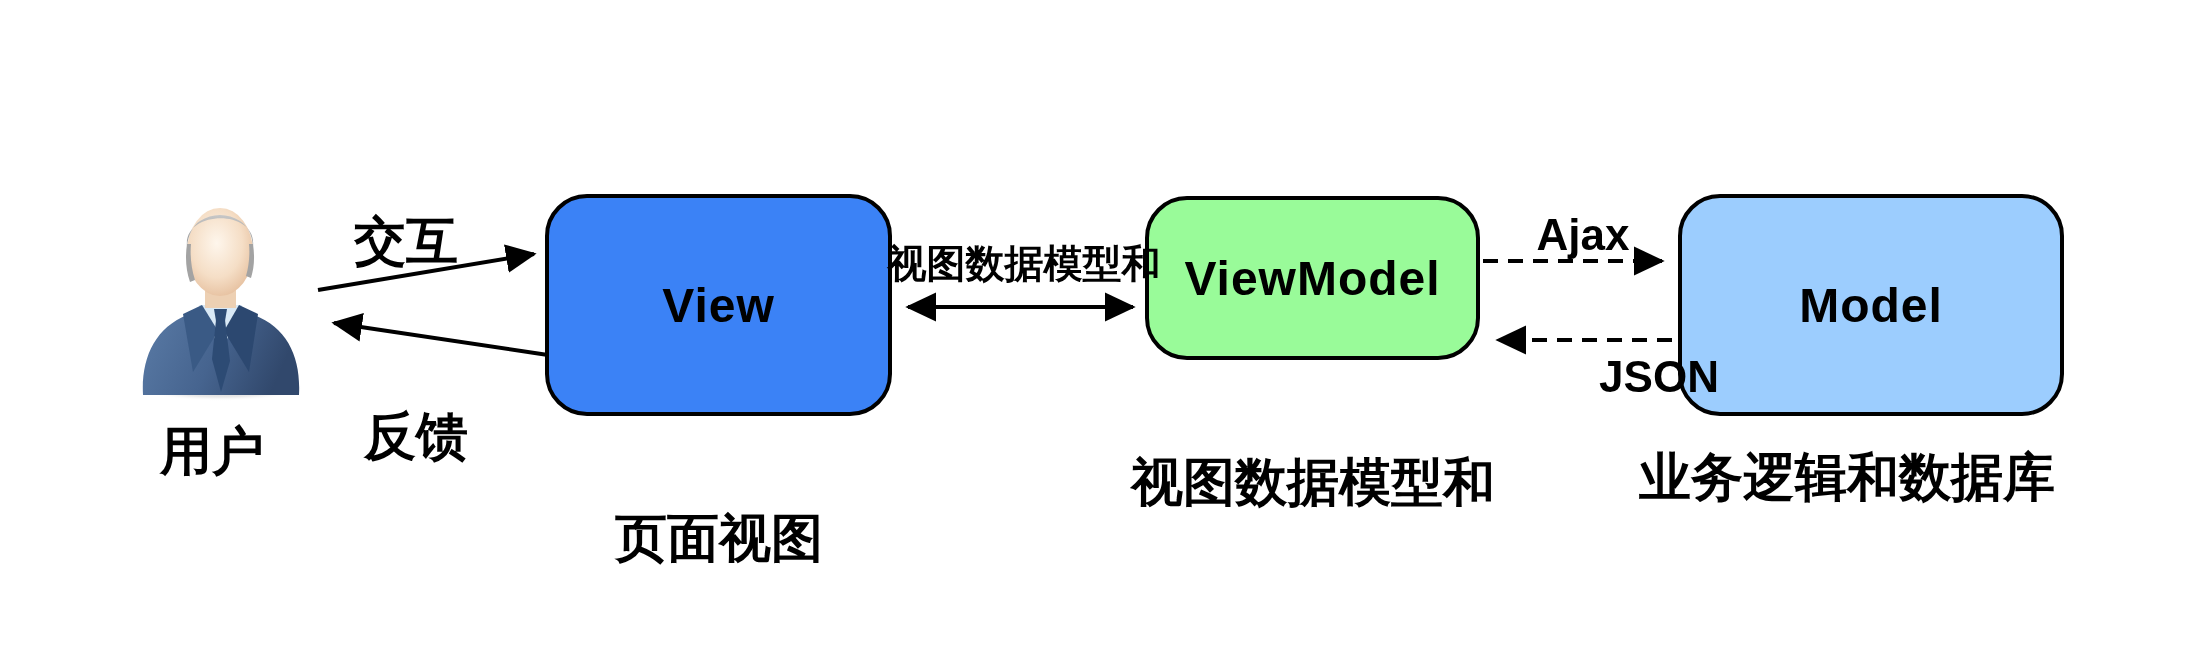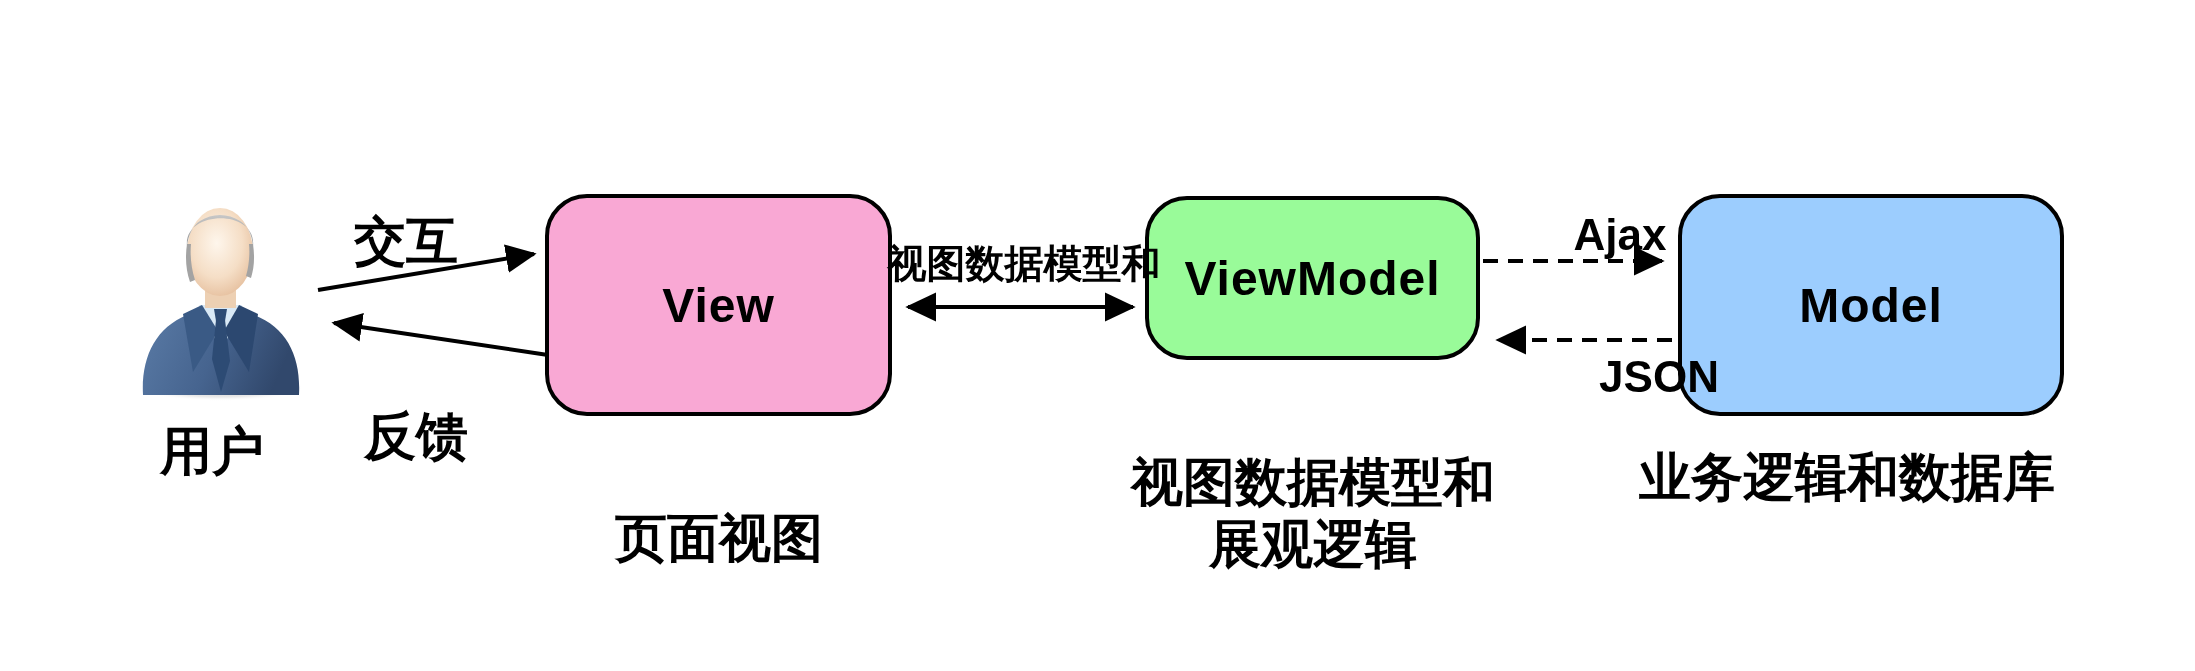--- a/index.html
+++ b/index.html
@@ -22,40 +22,40 @@
     box-sizing: border-box;
     border: 4px solid #000;
     border-radius: 42px;
     display: flex;
     align-items: center;
     justify-content: center;
     font-weight: bold;
     font-size: 48px;
     letter-spacing: 1px;
   }
-  .box-view      { left: 545px;  top: 194px; width: 347px; height: 222px; background: #f9a8d4; }
+  .box-view      { left: 545px;  top: 194px; width: 347px; height: 222px; background: #3b82f6; }
   .box-viewmodel { left: 1145px; top: 196px; width: 335px; height: 164px; background: #99FB99; }
   .box-model     { left: 1678px; top: 194px; width: 386px; height: 222px; background: #9CCDFE; }
 
   .lbl {
     position: absolute;
     transform: translateX(-50%);
     font-weight: bold;
     white-space: nowrap;
     text-align: center;
     line-height: 1.2;
   }
   .zh { font-size: 52px; }
   .latin { font-size: 44px; }
 
   .lbl-user       { left: 212px;  top: 420px; }
   .lbl-interact   { left: 406px;  top: 210px; }
   .lbl-feedback   { left: 416px;  top: 357px; margin-top: 48px; }
   .lbl-binding    { left: 1024px; top: 241px; font-size: 39px; }
-  .lbl-ajax       { left: 1583px; top: 209px; margin-left: 37px; }
+  .lbl-ajax       { left: 1583px; top: 209px; }
   .lbl-json       { left: 1659px; top: 351px; text-align: center; }
   .cap-view       { left: 719px;  top: 474px; margin-top: 33px; }
   .cap-viewmodel  { left: 1313px; top: 451px; }
   .cap-model      { left: 1847px; top: 446px; }
 
   .person {
     position: absolute;
     left: 133px; top: 198px;
     width: 175px; height: 205px;
   }
@@ -121,21 +121,20 @@
     <span>ViewModel</span>
   </div>
   <div class="node-box box-model">
     <span>Model</span>
   </div>
 
   <div class="lbl zh lbl-user">用户</div>
   <div class="lbl zh cap-view">页面视图</div>
   <div class="lbl zh cap-viewmodel">
     <div>视图数据模型和</div>
-    <div>展观逻辑</div>
   </div>
   <div class="lbl zh cap-model">业务逻辑和数据库</div>
 
   <div class="lbl zh lbl-interact">交互</div>
   <div class="lbl zh lbl-feedback">反馈</div>
   <div class="lbl zh lbl-binding">视图数据模型和</div>
   <div class="lbl latin lbl-ajax">Ajax</div>
   <div class="lbl latin lbl-json">JSON</div>
 
 </div>

